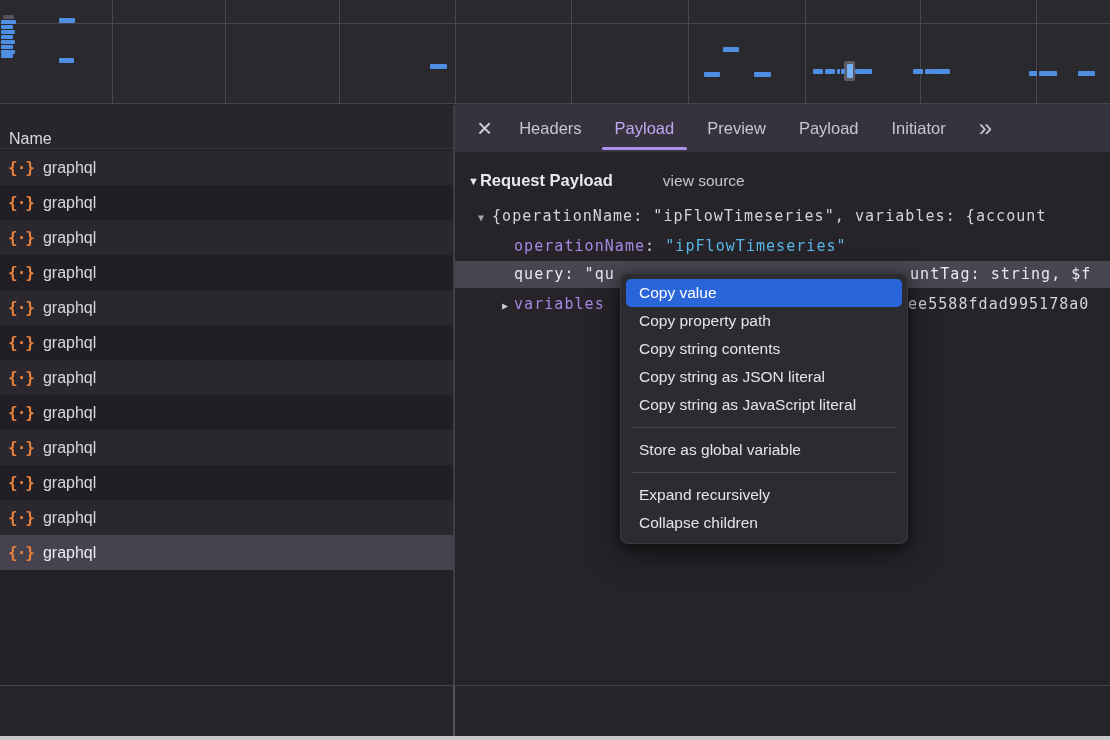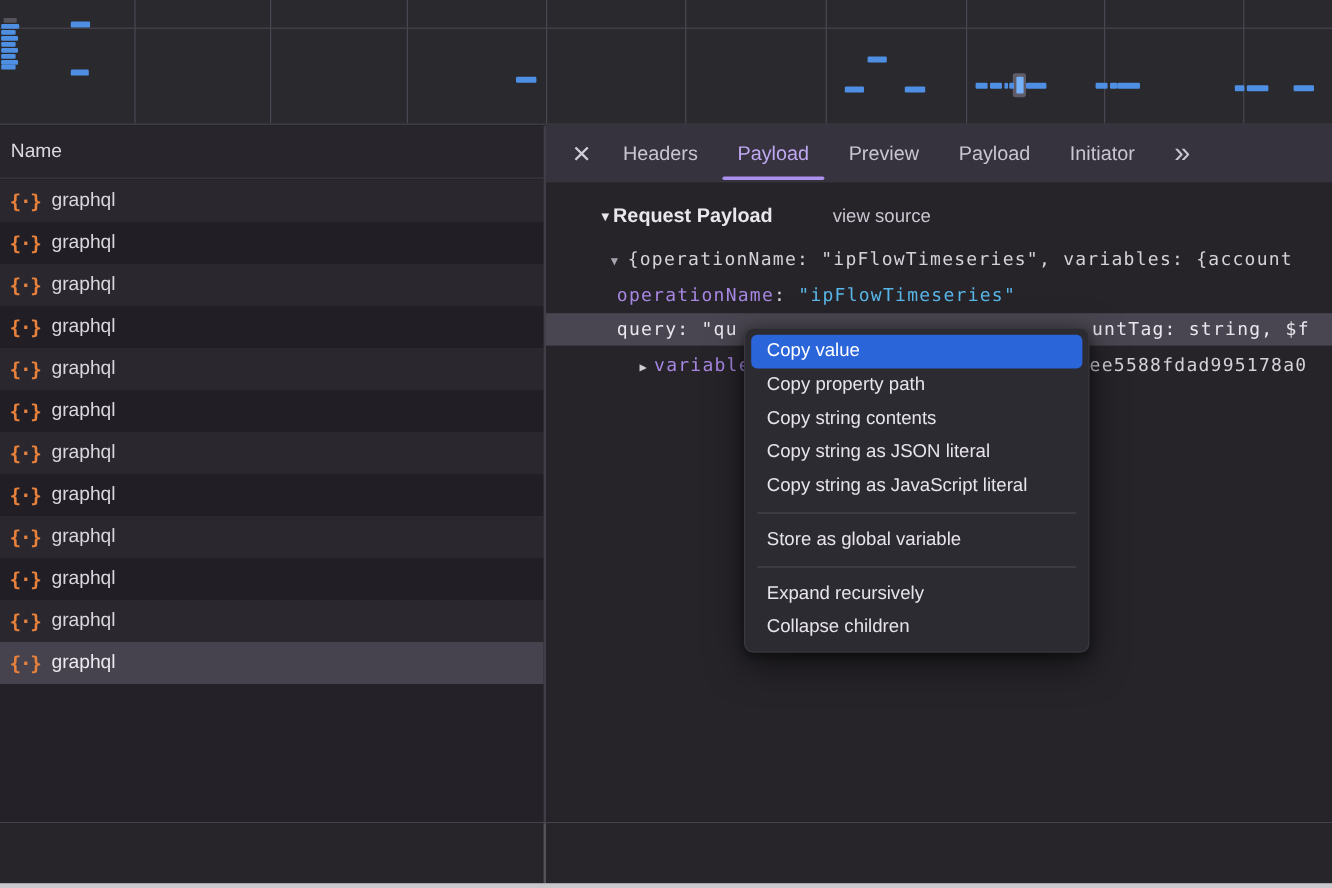--- a/index.html
+++ b/index.html
@@ -17,42 +17,42 @@
   .gridline{position:absolute;top:0;bottom:0;width:1px;background:#4a4752;}
   .ov-hline{position:absolute;left:0;right:0;height:1px;background:#46434c;}
   .ov-bar{position:absolute;border-radius:1px;}
   .ov-bar.blue{background:var(--accent-blue);}
   .ov-bar.grey{background:var(--bar-grey);}
   .ov-bar.bright{background:var(--bar-bright);}
   .ov-marker{position:absolute;background:var(--highlight-box);border-radius:2px;}
 
   
   #left-panel{position:absolute;left:0;top:105px;width:453px;bottom:0;background:#242228;}
-  #name-header{position:absolute;left:0;top:0;width:100%;height:44px;background:#28262c;border-bottom:1px solid #3a3740;display:flex;align-items:center;padding-left:9px;color:#dcdade;font-size:16px;}
+  #name-header{position:absolute;left:0;top:0;width:100%;height:44px;background:#28262c;border-bottom:1px solid #3a3740;display:flex;align-items:flex-end;padding-left:9px;color:#dcdade;font-size:16px;}
   #request-rows{position:absolute;left:0;top:45px;width:100%;}
   .req-row{height:35px;display:flex;align-items:center;padding-left:8px;font-size:16px;color:#d9d7dc;}
   .req-row:nth-child(odd){background:#2a282e;}
   .req-row:nth-child(even){background:#211f25;}
   .req-row.selected{background:#46424e;color:#eceaef;}
   .gql-icon{color:var(--icon-orange);font-family:"DejaVu Sans Mono",monospace;font-size:16px;font-weight:bold;letter-spacing:-1px;margin-right:9px;line-height:1;}
 
   
   #v-divider{position:absolute;left:453px;top:105px;bottom:4px;width:2px;background:#413e48;}
 
   
   #right-panel{position:absolute;left:455px;top:104px;right:0;bottom:0;background:#262429;}
   #tabbar{position:absolute;left:0;top:0;right:0;height:48px;background:#37333e;display:flex;align-items:center;gap:33px;padding-left:22px;}
   #close-btn{color:#d2ced9;font-size:26px;line-height:1;cursor:default;margin-right:-6px;}
   .tab{color:#c9c5d1;font-size:16.5px;position:relative;height:48px;display:flex;align-items:center;}
   .tab.active{color:var(--tab-active);}
   .tab.active::after{content:"";position:absolute;left:-13px;right:-13px;bottom:2px;height:3.5px;border-radius:2px;background:var(--tab-underline);}
   #overflow-btn{color:#c9c5d1;font-size:24px;line-height:1;}
 
   
-  .pl-row{position:absolute;left:0;right:0;height:28px;line-height:28px;white-space:nowrap;overflow:hidden;padding-left:31px;}
+  .pl-row{position:absolute;left:0;right:0;height:28px;line-height:28px;white-space:nowrap;overflow:hidden;}
   #pl-header{top:62px;}
   #pl-title{color:#e9e7ec;font-size:16.5px;font-weight:bold;margin-left:13px;}
   #pl-title .tri{font-size:11px;vertical-align:1px;margin-right:1px;}
   #view-source{color:#c9c5d1;font-size:15.5px;margin-left:50px;}
   .tree{font-family:"DejaVu Sans Mono",monospace;font-size:15px;letter-spacing:1.05px;color:#d5d2d9;}
   .tri-sm{font-size:10px;color:#a6a3ad;letter-spacing:0;}
   #row-preview{top:98px;}
   #row-preview .tri-sm{margin-left:23px;margin-right:8px;}
   #row-operation{top:128px;padding-left:59px;}
   #row-query{top:157px;height:27px;line-height:27px;background:#4a4651;color:#e9e7ee;padding-left:59px;}

